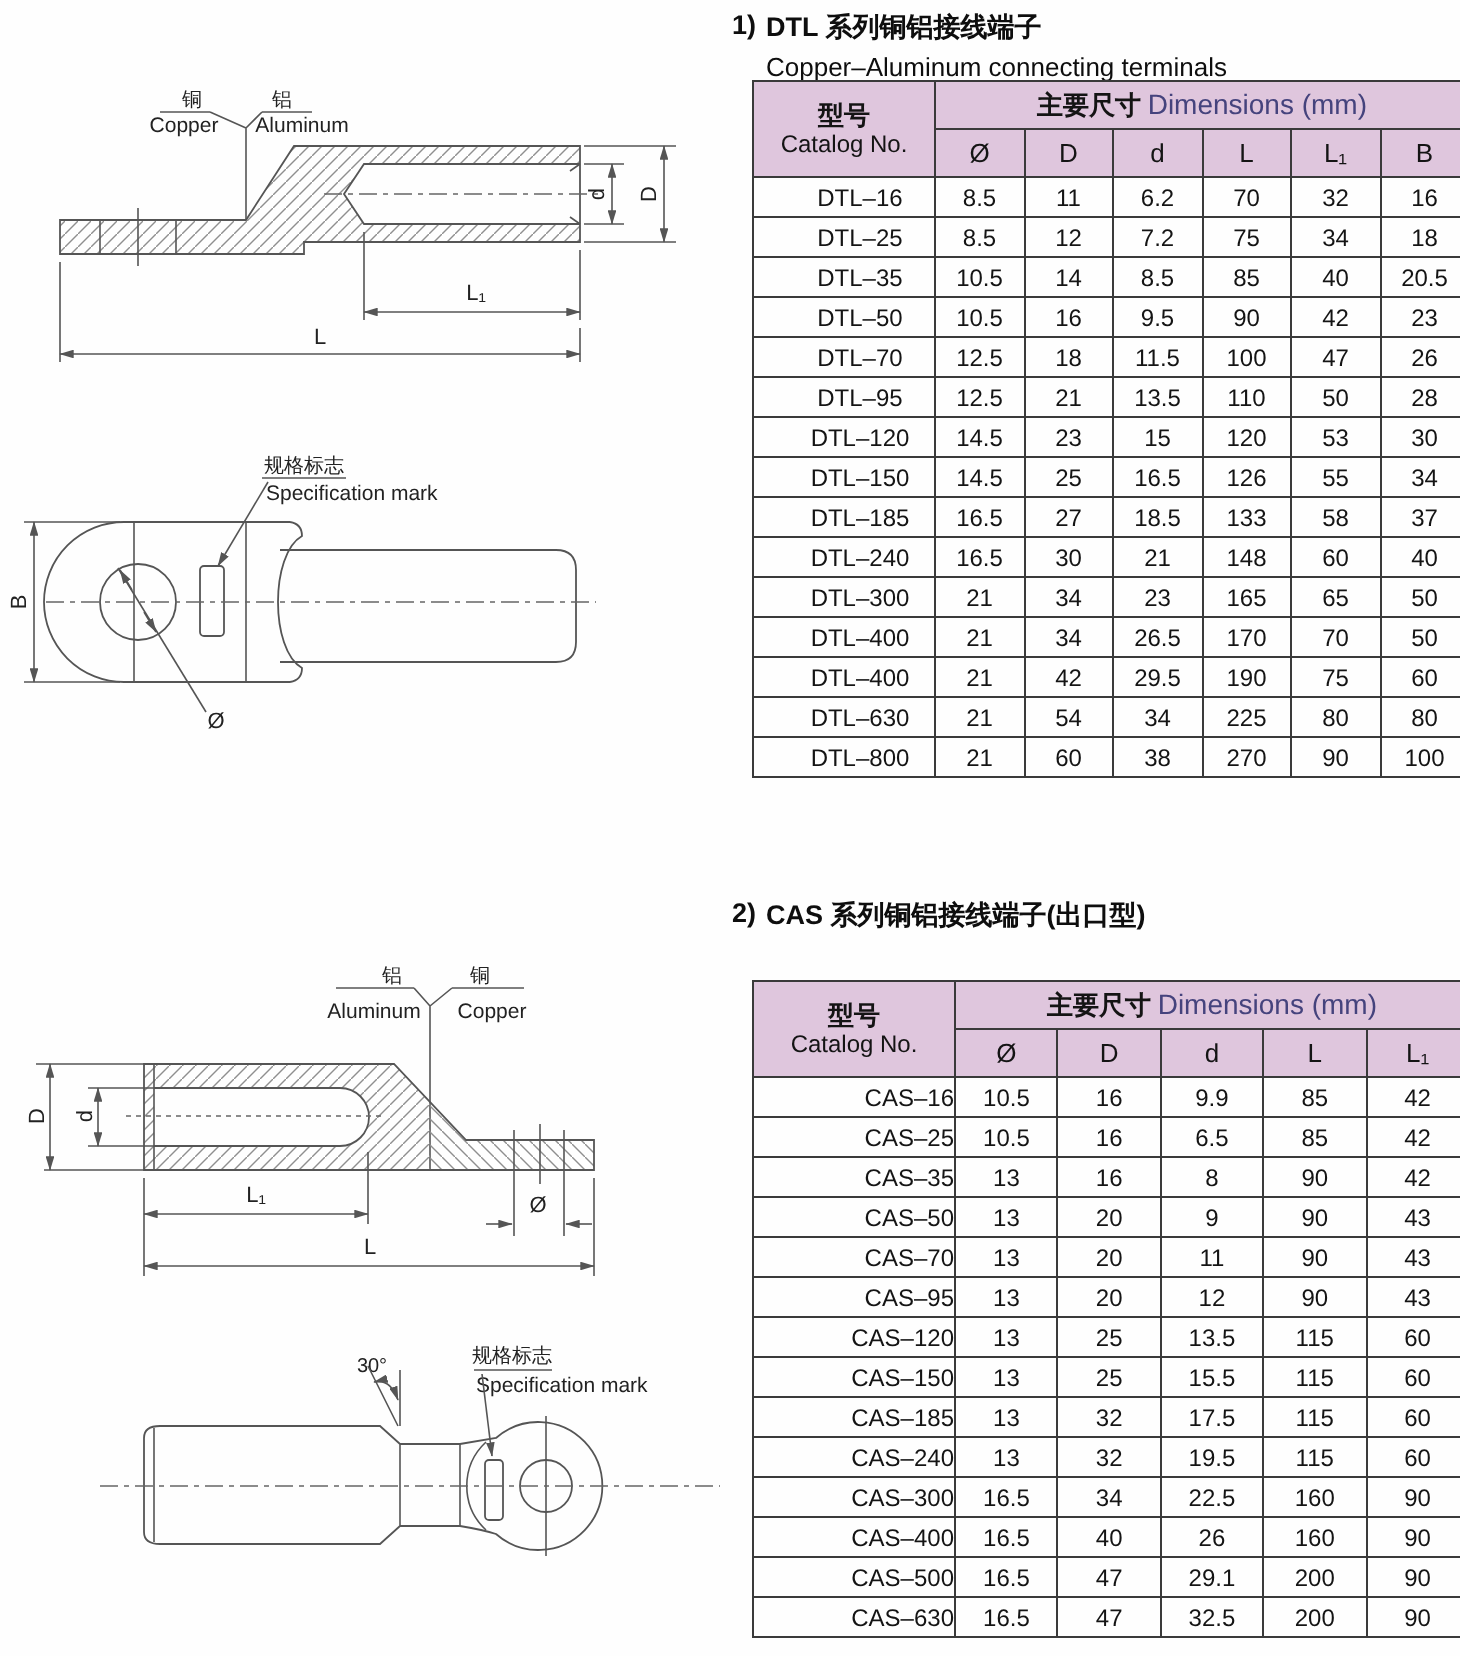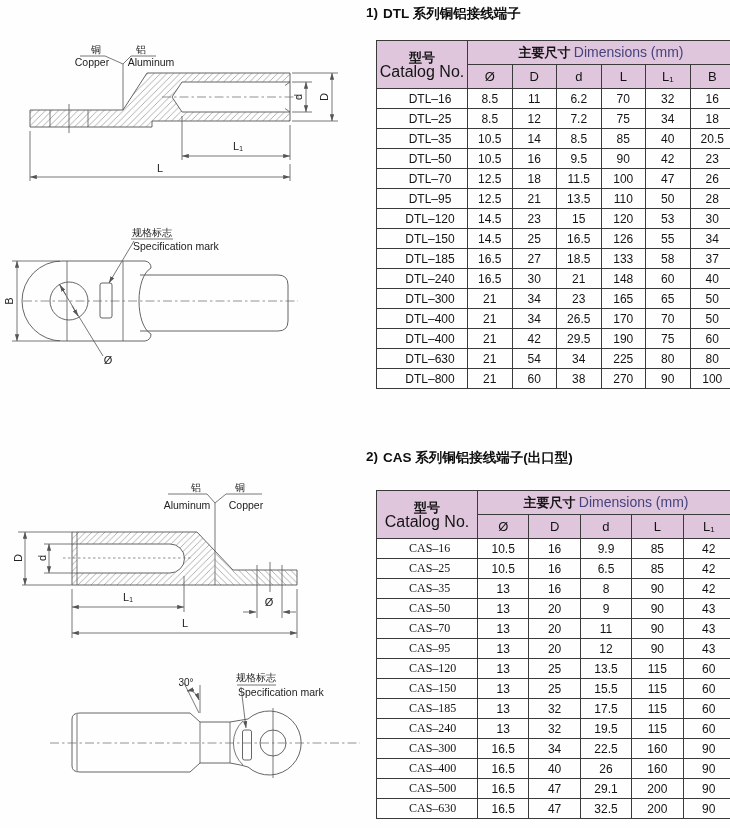--- a/index.html
+++ b/index.html
@@ -11,26 +11,26 @@
   .sect .sub{margin-left:17px;margin-top:3px;font-weight:normal;font-size:13px;}
   
   table.tbl{position:absolute;left:376px;width:359px;border-collapse:collapse;table-layout:fixed;}
   .tbl th,.tbl td{border:1px solid #3a3a3a;text-align:center;padding:0;font-size:12px;color:#141414;}
   .tbl thead th{background:#dfc6dd;font-weight:normal;}
   .tbl thead tr th{height:23px;}
   .tbl tbody td{height:19px;}
   th.cat-h{vertical-align:middle;}
   .t1 th.cat-h{width:90px;} .t2 th.cat-h{width:100px;}
   .cat-h .zh{font-size:13px;font-weight:bold;line-height:15px;}
-  .cat-h .en{font-size:16px;line-height:14px;}
+  .cat-h .en{font-size:12px;line-height:14px;}
   .dims-h .zh{font-size:13px;font-weight:bold;}
   .dims-h .en2{font-size:14px;color:#45437d;}
   .tbl .cols th{font-size:13px;}
   .t1 td.cat{text-align:center;padding-left:16px;}
-  .t2 td.cat{text-align:left;padding-left:32px;font-family:Liberation Serif, serif;}
+  .t2 td.cat{text-align:right;padding-left:19px;}
   
   svg.draw{position:absolute;left:0;top:0;}
   svg.draw text{fill:#222;font-family:"Liberation Sans",sans-serif;}
   .cjk{font-size:10px;}
   .lat{font-size:10.5px;}
   .dimt{font-size:11px;}
   .s{stroke:#555;stroke-width:0.9;fill:none;}
   .sx{stroke:#555;stroke-width:0.8;fill:none;}
   .cl{stroke:#666;stroke-width:0.7;fill:none;stroke-dasharray:9 3 2.5 3;}
   .dotl{stroke:#666;stroke-width:0.7;fill:none;stroke-dasharray:2.5 2.5;}
@@ -166,20 +166,21 @@
       <path class="sx" d="M273,708 V778"></path>
       <path class="cl" d="M50,743 H360"></path>
     </g>
   </svg>
 
   <div class="sect" style="top:5px;">
     <div class="tline">
       <span>1)</span>
       <span>DTL 系列铜铝接线端子</span>
     </div>
+    <div class="sub">Copper–Aluminum connecting terminals</div>
   </div>
 
   <table class="tbl t1" style="top:40px;">
     <thead>
       <tr>
         <th class="cat-h" rowspan="2">
           <div class="zh">型号</div>
           <div class="en">Catalog No.</div>
         </th>
         <th class="dims-h" colspan="6">

